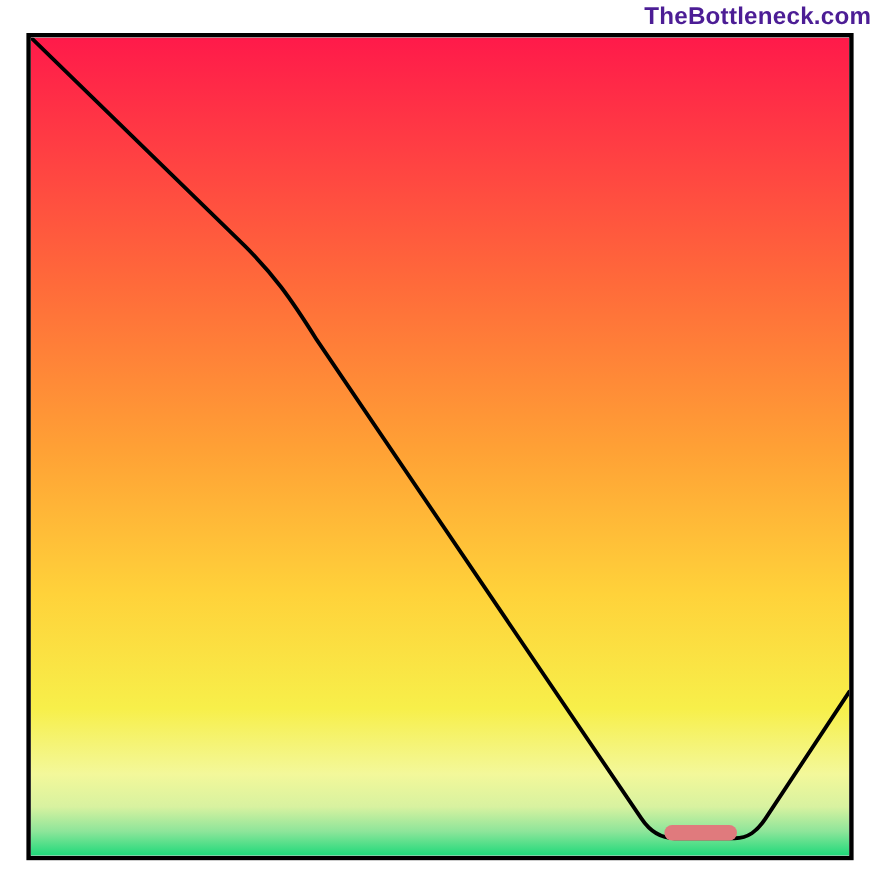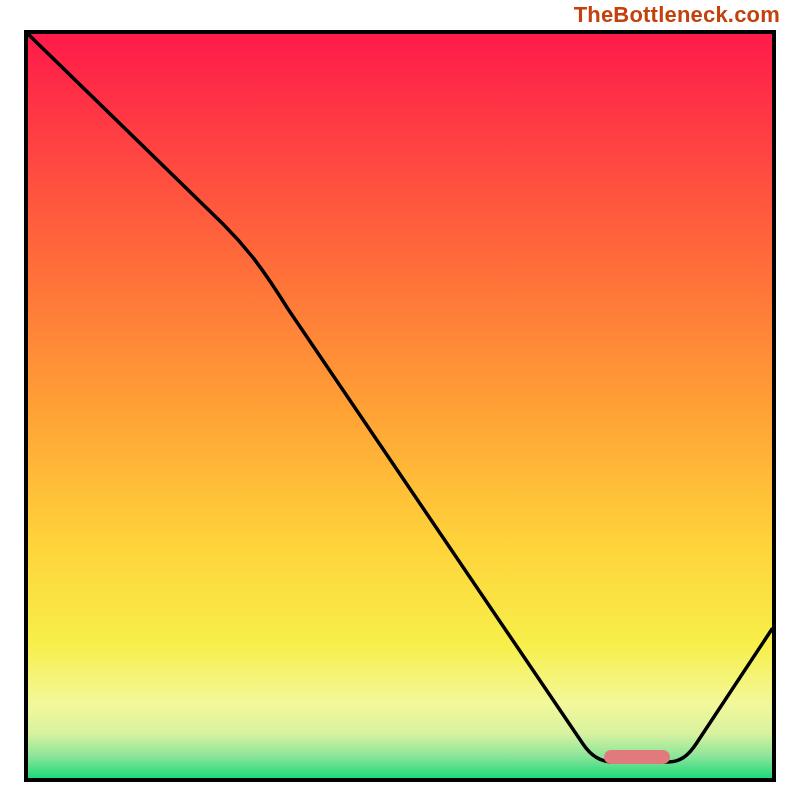--- a/index.html
+++ b/index.html
@@ -11,24 +11,24 @@
     font-family: Arial, Helvetica, sans-serif;
   }
   .container {
     position: relative;
     width: 800px;
     height: 800px;
   }
   .watermark {
     position: absolute;
     top: 2px;
-    right: 20px;
+    right: 8px;
     font-size: 22px;
     font-weight: bold;
-    color: #c2410c;
+    color: #4c1d95;
     letter-spacing: 0.2px;
   }
   .chart-frame {
     position: absolute;
     left: 24px;
     top: 30px;
     width: 752px;
     height: 752px;
     border: 4px solid #000;
     box-sizing: border-box;

